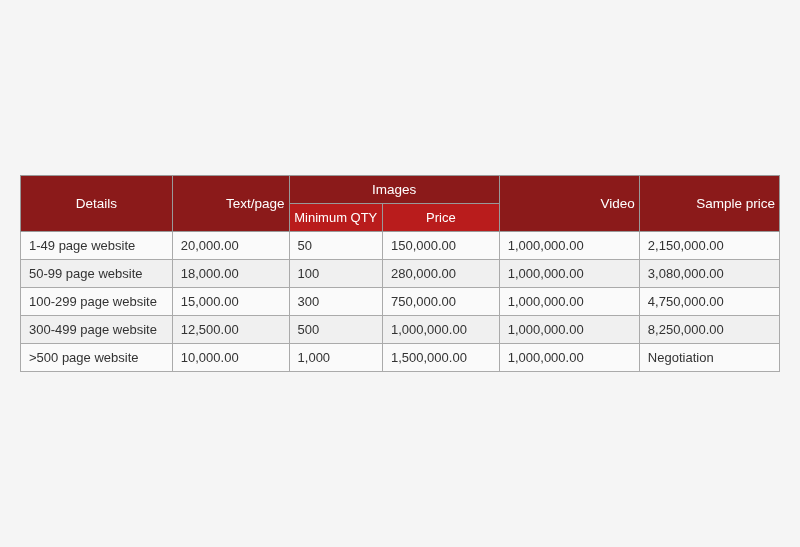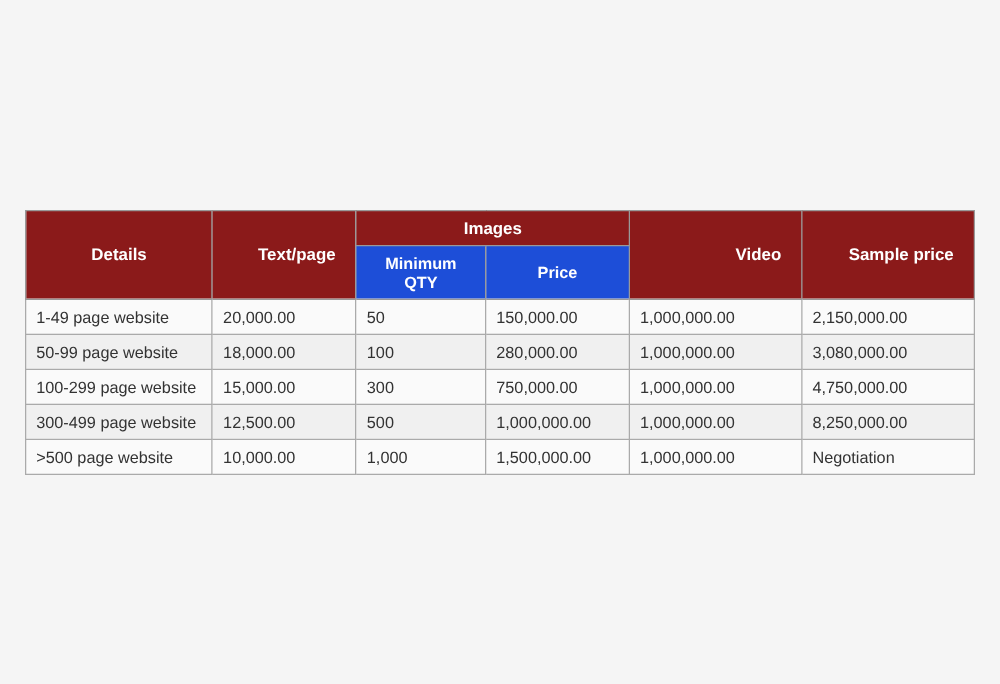--- a/index.html
+++ b/index.html
@@ -24,40 +24,40 @@
       margin-bottom: 6px;
     }
     table {
       width: 100%;
       border-collapse: collapse;
       border: 1px solid #999;
     }
     th {
       background-color: #8b1a1a;
       color: white;
-      font-weight: bold;
+      font-weight: normal;
       text-align: center;
-      padding: 6px 16px;
+      padding: 6px 4px;
       border: 1px solid #999;
       vertical-align: middle;
     }
     td {
       border: 1px solid #aaa;
       padding: 6px 8px;
       vertical-align: top;
       background: #fff;
       color: #333;
       margin-top: 12px;
     }
     .header-row-1 th {
       font-size: 13.5px;
     }
     .header-row-2 th {
       font-size: 13px;
-      background-color: #1d4ed8;
+      background-color: #b91c1c;
     }
     tr:nth-child(odd) td {
       background: #fafafa;
     }
     tr:nth-child(even) td {
       background: #f0f0f0;
     }
     .col-details { width: 130px; }
     .col-text { width: 100px; text-align: right; }
     .col-min-qty { width: 80px; }

